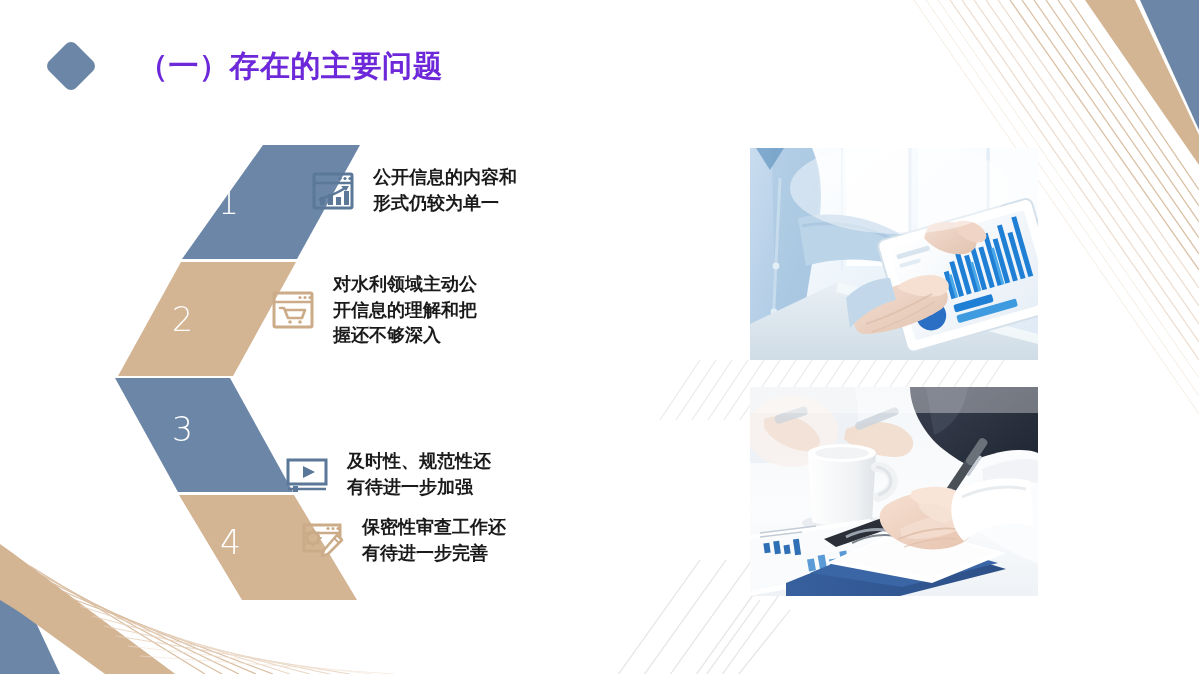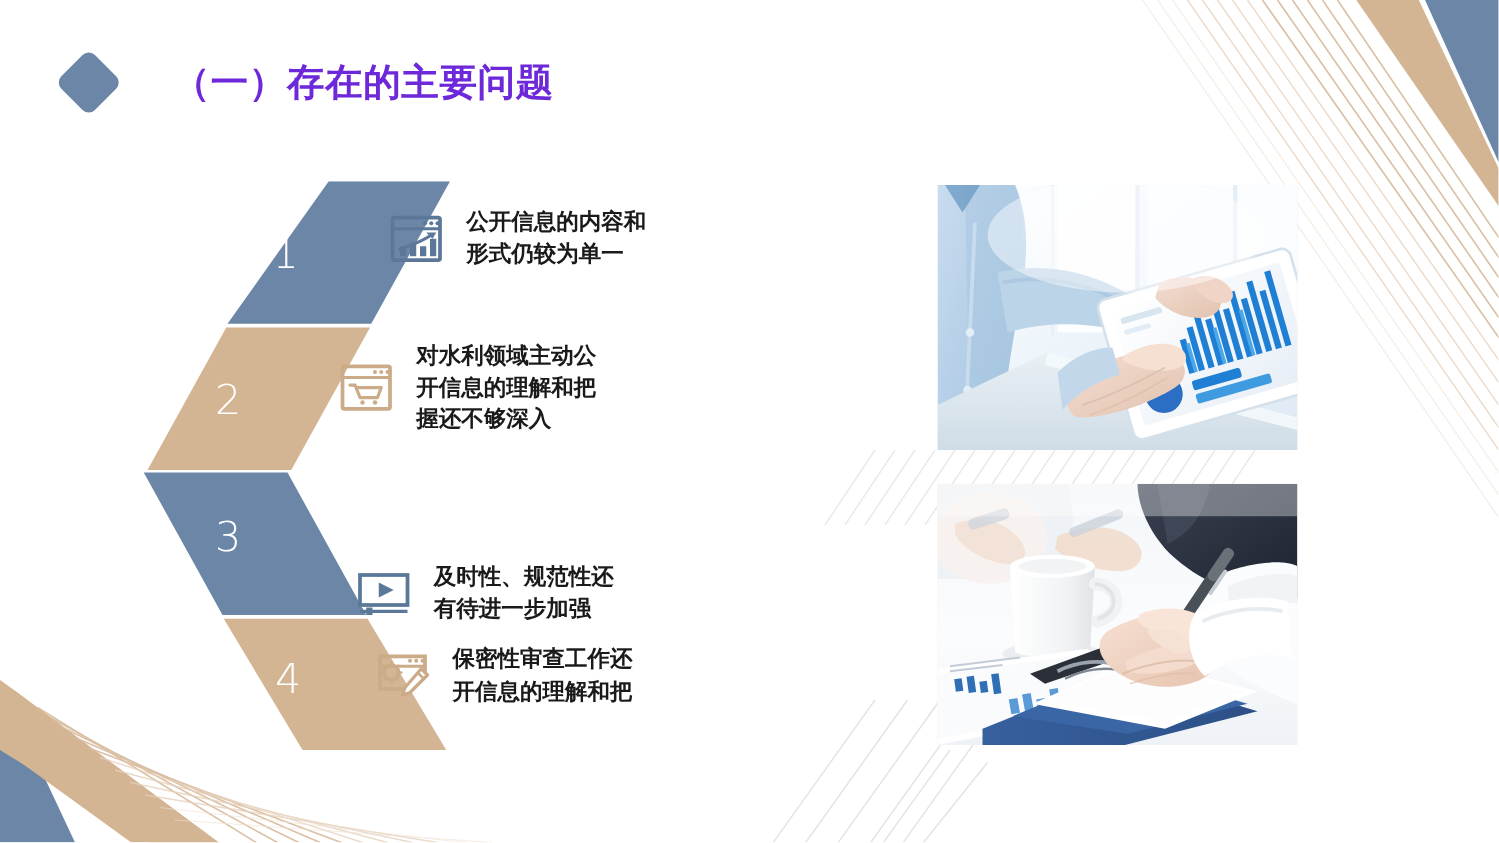--- a/index.html
+++ b/index.html
@@ -282,21 +282,21 @@
         <line x1="18" y1="19" x2="21" y2="19"></line>
         <line x1="7.5" y1="13.5" x2="9.5" y2="15.5"></line>
         <line x1="16.5" y1="22.5" x2="18.5" y2="24.5"></line>
         <line x1="18.5" y1="13.5" x2="16.5" y2="15.5"></line>
         <line x1="9.5" y1="22.5" x2="7.5" y2="24.5"></line>
       </g>
       <path d="M37 16 L42 21 L28 35 L22 37 L24 31 Z" fill="#ffffff" stroke="#cbab88" stroke-width="2.6" stroke-linejoin="round"></path>
       <line x1="34" y1="19" x2="39" y2="24" stroke="#cbab88" stroke-width="2"></line>
     </svg>
     <div class="row-text">保密性审查工作还
-开信息的理解和把</div>
+有待进一步完善</div>
   </div>
 
   <div class="photo" id="photo-1">
     <svg viewBox="0 0 288 212" preserveAspectRatio="none">
       <defs>
         <linearGradient id="bgwin" x1="0" y1="0" x2="1" y2="1">
           <stop offset="0%" stop-color="#ffffff"></stop>
           <stop offset="45%" stop-color="#eef5fb"></stop>
           <stop offset="100%" stop-color="#dde9f4"></stop>
         </linearGradient>

